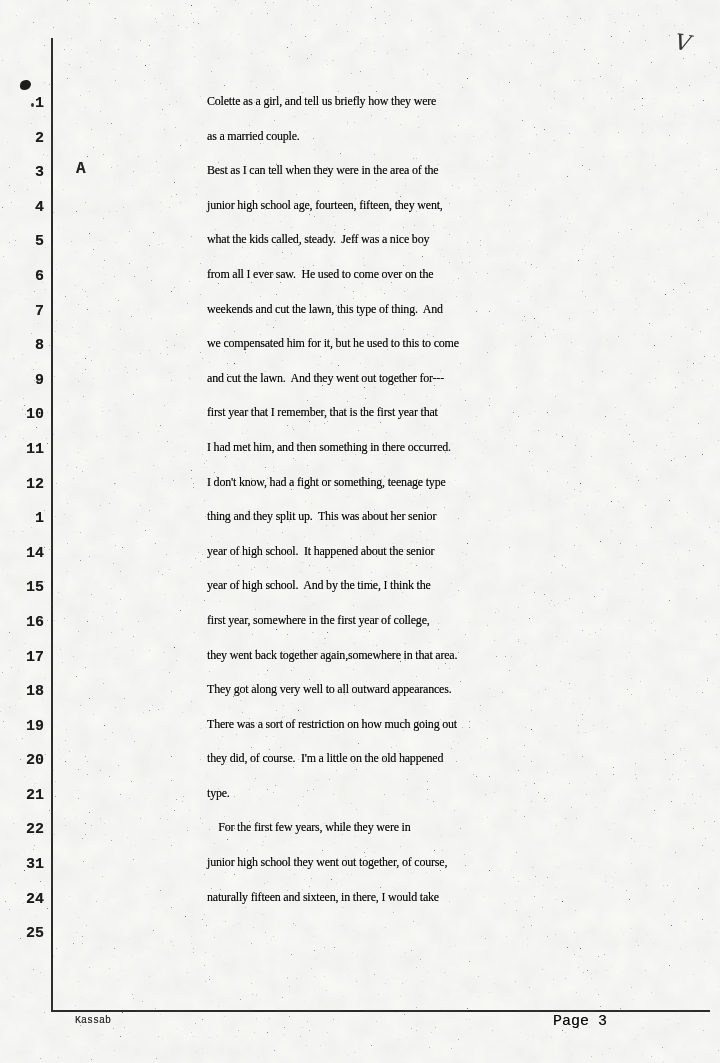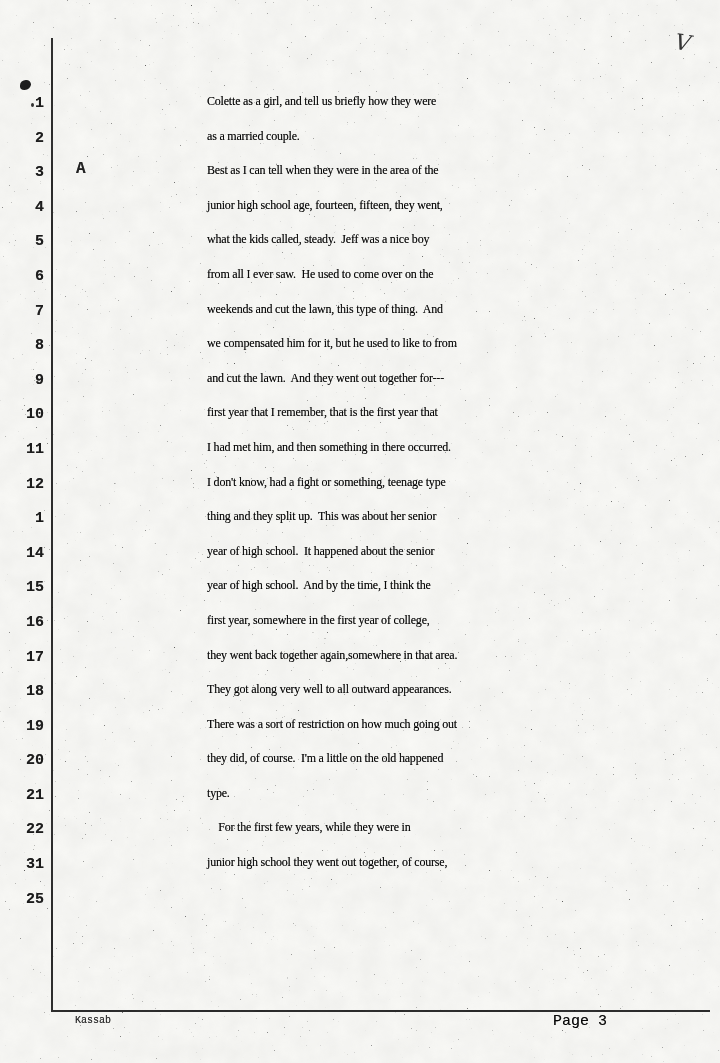--- a/index.html
+++ b/index.html
@@ -99,21 +99,21 @@
     <div class="line">
         <span class="ln">6</span>
         <span class="lt">from all I ever saw.  He used to come over on the</span>
       </div>
     <div class="line">
         <span class="ln">7</span>
         <span class="lt">weekends and cut the lawn, this type of thing.  And</span>
       </div>
     <div class="line">
         <span class="ln">8</span>
-        <span class="lt">we compensated him for it, but he used to like to from</span>
+        <span class="lt">we compensated him for it, but he used to this to come</span>
       </div>
     <div class="line">
         <span class="ln">9</span>
         <span class="lt">and cut the lawn.  And they went out together for---</span>
       </div>
     <div class="line">
         <span class="ln">10</span>
         <span class="lt">first year that I remember, that is the first year that</span>
       </div>
     <div class="line">
@@ -162,20 +162,24 @@
       </div>
     <div class="line">
         <span class="ln">22</span>
         <span class="lt">    For the first few years, while they were in</span>
       </div>
     <div class="line">
         <span class="ln">31</span>
         <span class="lt">junior high school they went out together, of course,</span>
       </div>
     <div class="line">
+        <span class="ln">24</span>
+        <span class="lt">naturally fifteen and sixteen, in there, I would take</span>
+      </div>
+    <div class="line">
         <span class="ln">25</span>
       </div>
   </div>
 
   <div class="footer-left">Kassab</div>
   <div class="footer-right">Page 3</div>
 
   <div class="noise-blotch"></div>
   <div class="noise-speckle"></div>
 </div>

